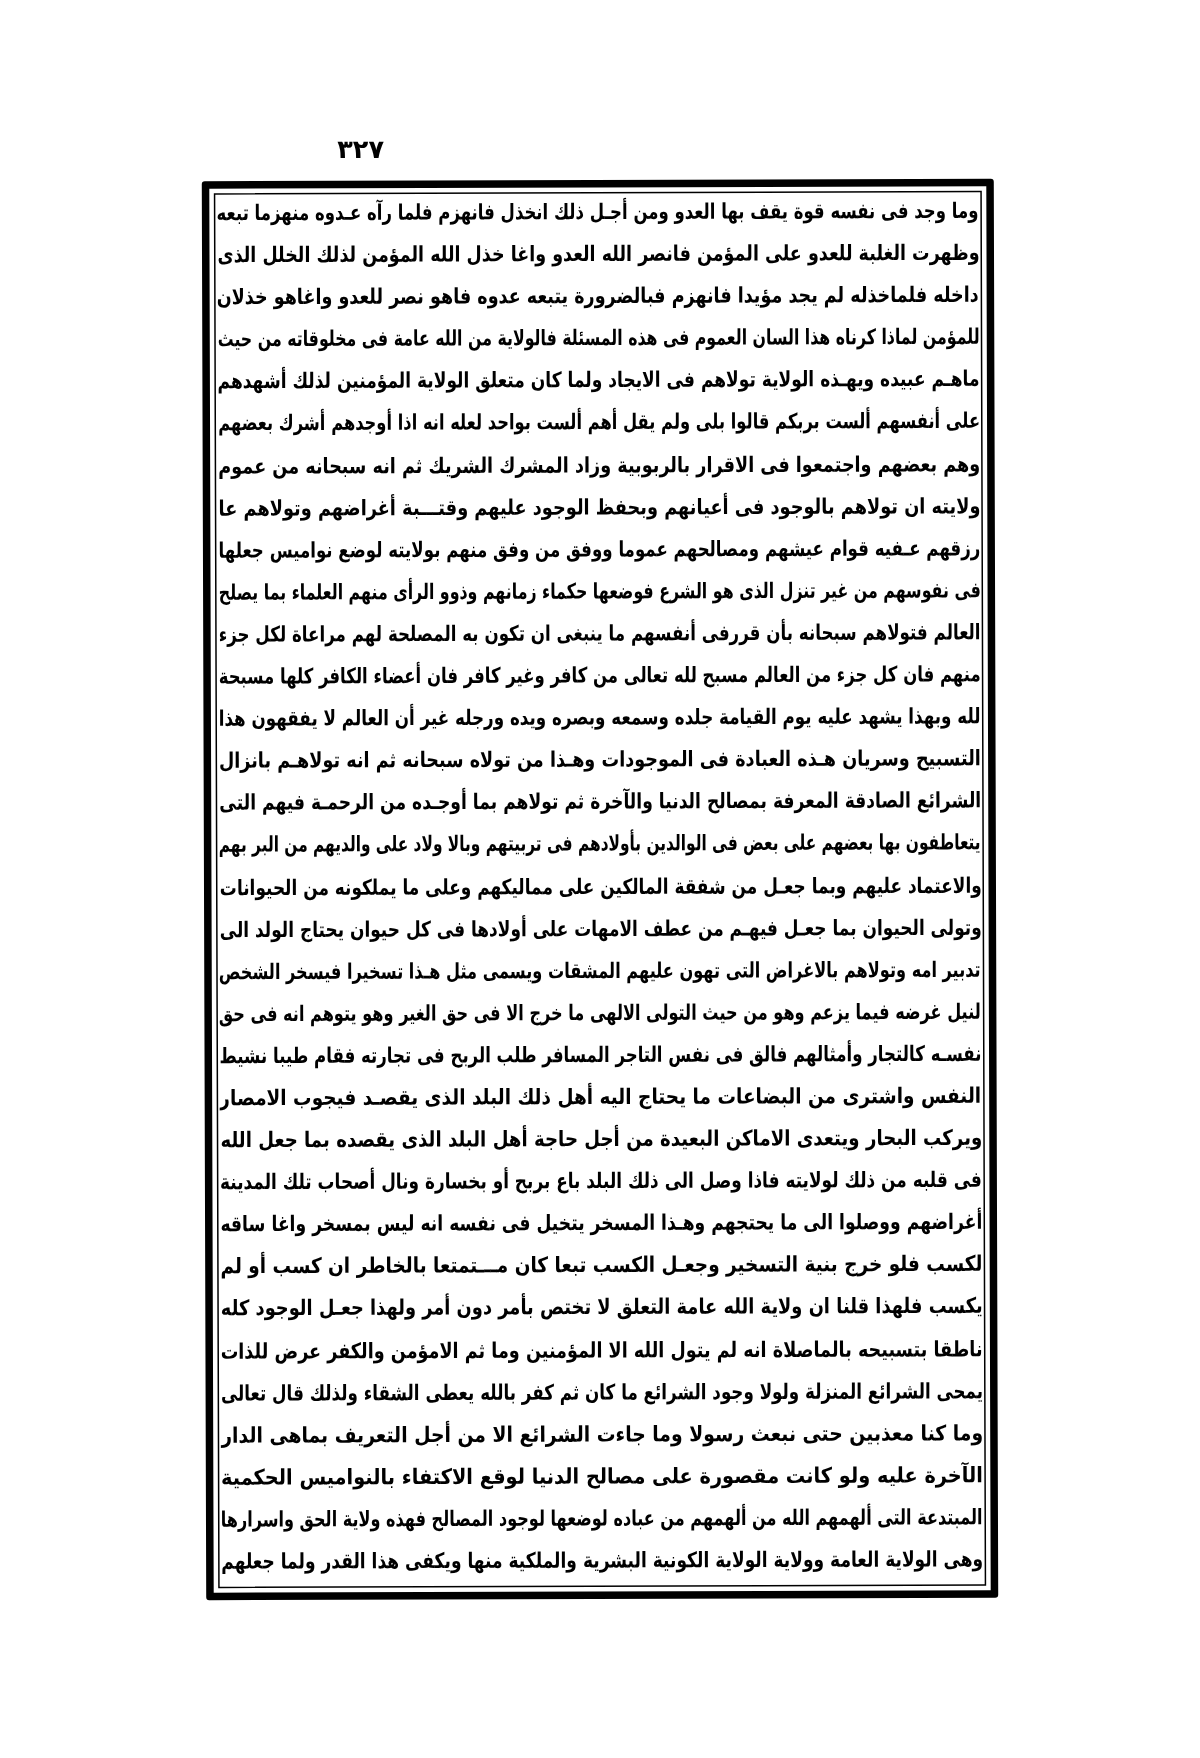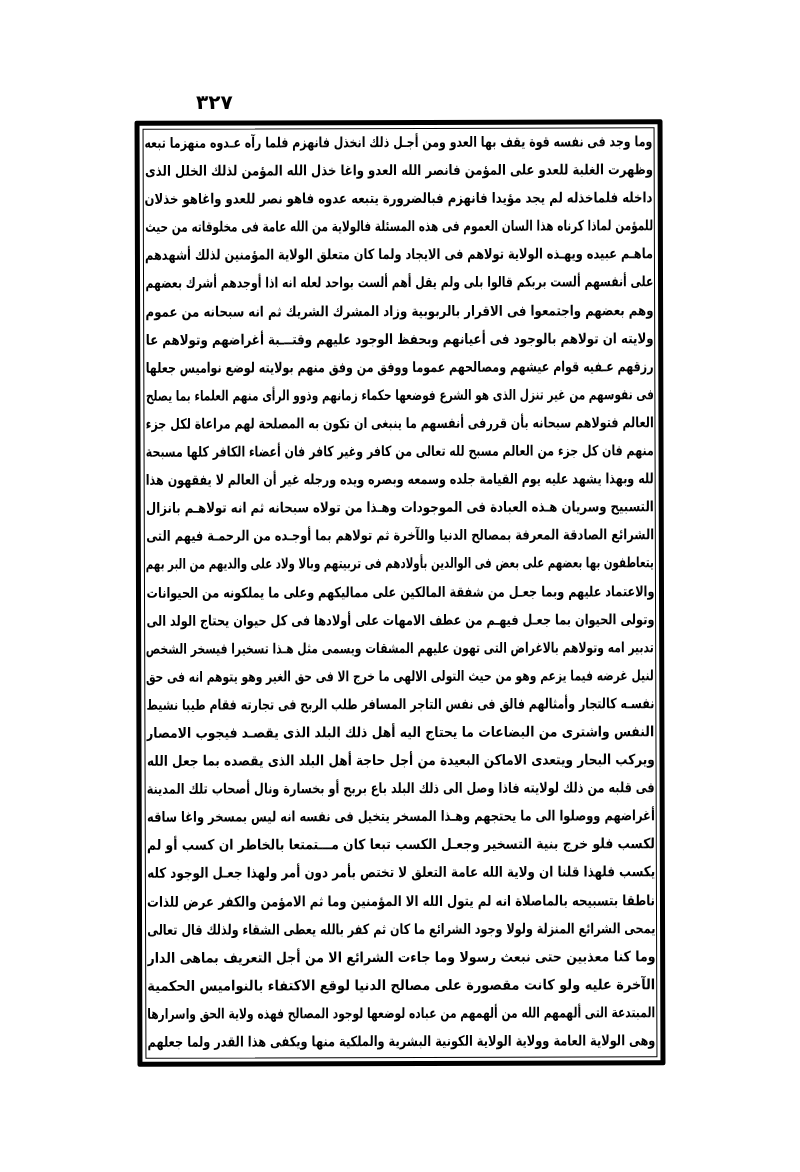--- a/index.html
+++ b/index.html
@@ -18,23 +18,23 @@
     overflow: hidden;
     font-family: "DejaVu Sans", "Liberation Sans", sans-serif;
   }
 
   
   #folio {
     position: absolute;
     left: 196px;
     top: 92px;
     width: 60px;
-    text-align: left;
+    text-align: right;
     font-family: "DejaVu Sans", "Liberation Sans", sans-serif;
-    font-size: 20px;
+    font-size: 17px;
     font-weight: 700;
     letter-spacing: 1px;
     color: #000;
     direction: rtl;
     line-height: 1;
   }
 
   
   #frame-outer {
     position: absolute;

